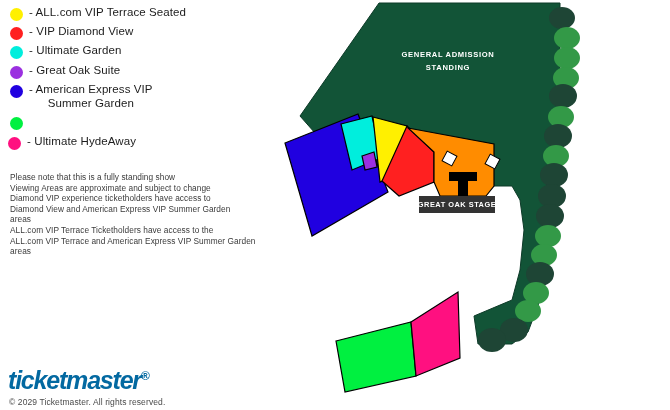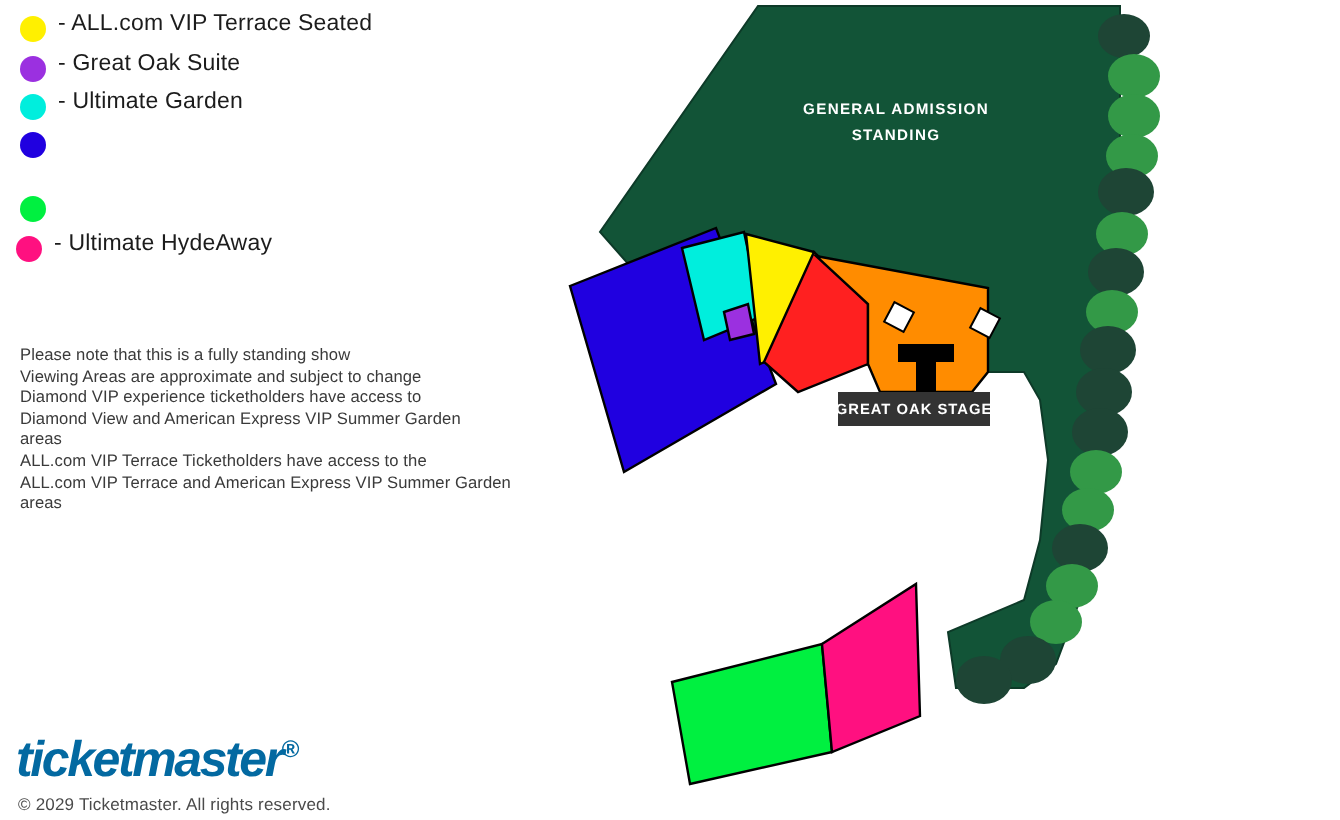--- a/index.html
+++ b/index.html
@@ -59,33 +59,39 @@
 <div id="map-root">
 
   <div class="legend">
 
     <div class="legend-row">
       <span class="swatch" style="background:#FFF000"></span>
       <span class="legend-label">- ALL.com VIP Terrace Seated</span>
     </div>
 
 
+    <div class="legend-row">
+      <span class="swatch" style="background:#FF2020"></span>
+      <span class="legend-label">- VIP Diamond View</span>
+    </div>
+
+    <div class="legend-row">
+      <span class="swatch" style="background:#00EEDD"></span>
+      <span class="legend-label"> - Ultimate Garden</span>
+    </div>
 
     <div class="legend-row" style="margin-top:3px">
       <span class="swatch" style="background:#9B30E0"></span>
       <span class="legend-label">- Great Oak Suite</span>
     </div>
 
-    <div class="legend-row">
-      <span class="swatch" style="background:#00EEDD"></span>
-      <span class="legend-label"> - Ultimate Garden</span>
-    </div>
-
     <div class="legend-row tall">
       <span class="swatch" style="background:#2000E0"></span>
+      <span class="legend-label">- American Express VIP
+   Summer Garden</span>
     </div>
 
     <div class="legend-row" style="margin-top:2px">
       <span class="swatch" style="background:#00F040"></span>
     </div>
 
     <div class="legend-row" style="margin-top:3px">
       <span class="swatch" style="background:#FF1080;margin-left:2px"></span>
       <span class="legend-label">- Ultimate HydeAway</span>
     </div>

